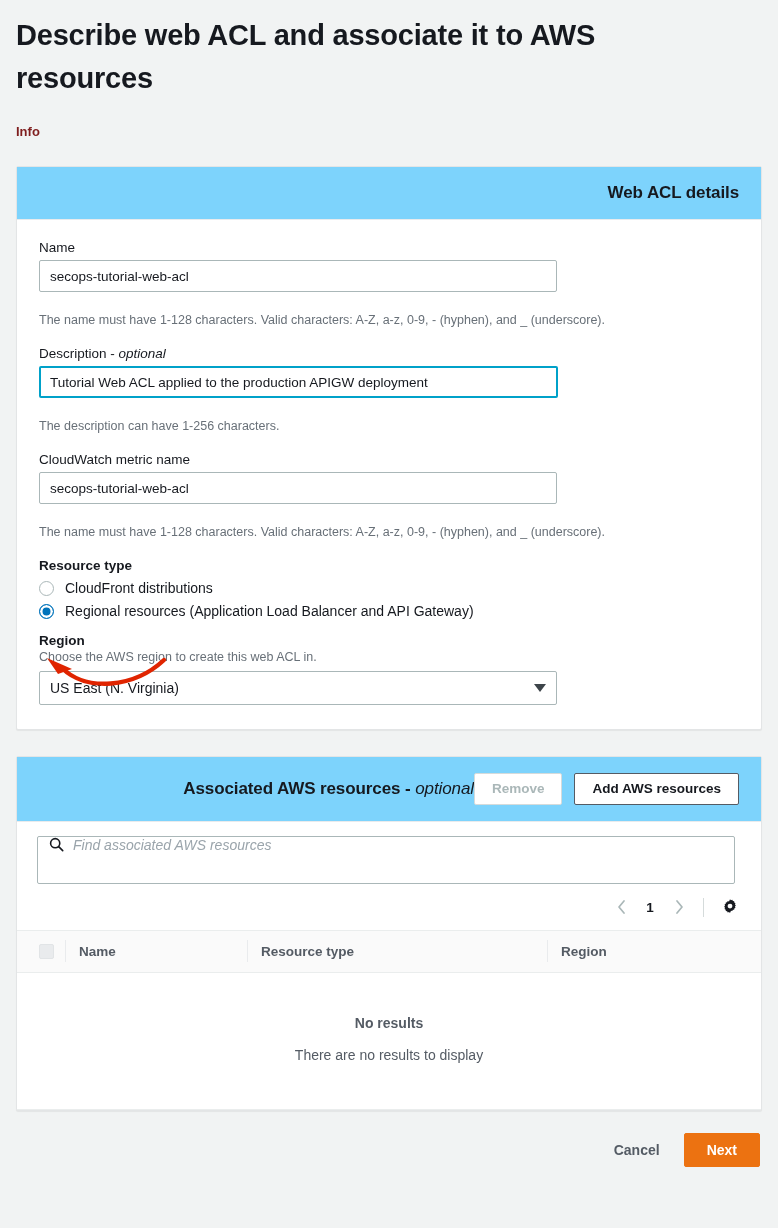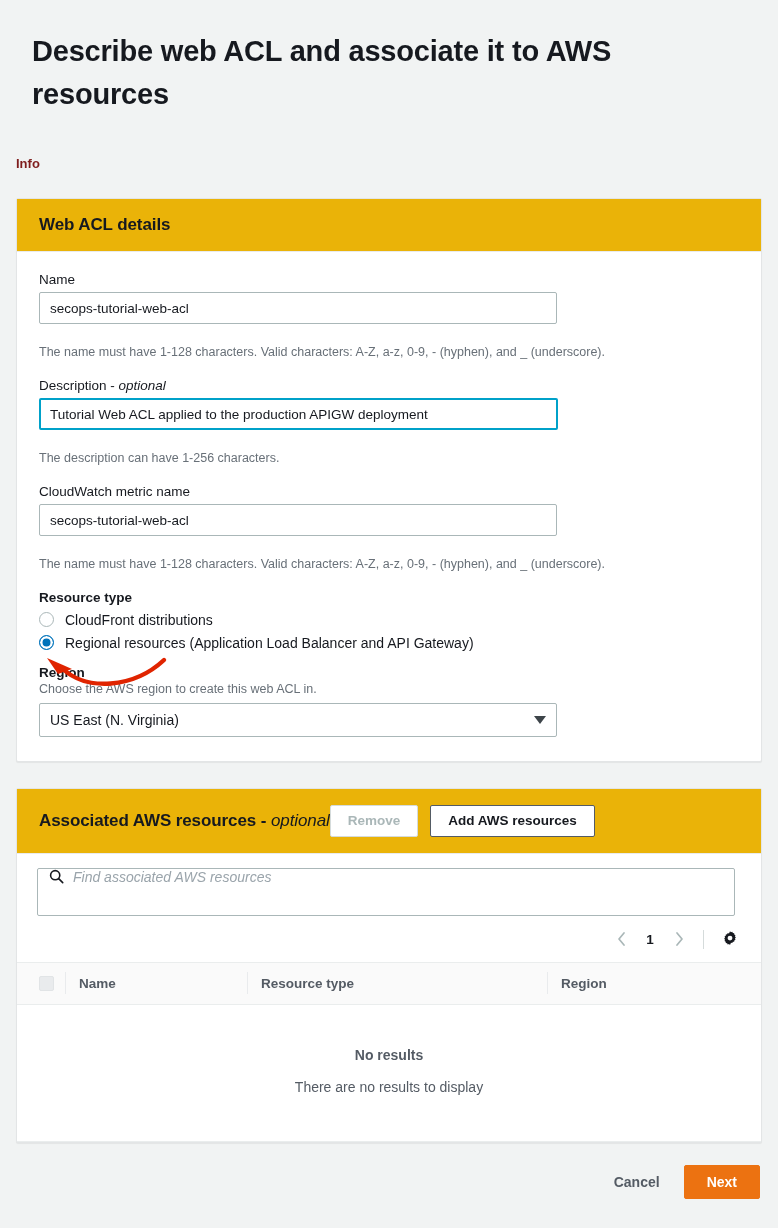--- a/index.html
+++ b/index.html
@@ -12,21 +12,21 @@
   .page {
     position: relative;
     width: 778px;
     min-height: 1228px;
     background: #f1f3f3;
     overflow: hidden;
   }
 
   
   .page-title {
-    margin: 16px;
+    margin: 0;
     padding: 14px 16px 0 16px;
     font-size: 29px;
     line-height: 43px;
     font-weight: 700;
     color: #16191f;
     letter-spacing: -0.2px;
     max-width: 640px;
   }
   .info-link-wrap {
     padding: 22px 16px 0 16px;
@@ -43,24 +43,24 @@
   .card {
     margin: 26px 16px 0 16px;
     background: #ffffff;
     border: 1px solid #e3e5e6;
     border-radius: 2px;
     box-shadow: 0 1px 1px rgba(0,0,0,0.06);
   }
   .card-header {
     padding: 16px 22px 16px 22px;
     border-bottom: 1px solid #e9ebed;
-    background: #eab308;
+    background: #7dd3fc;
     display: flex;
     align-items: center;
-    justify-content: flex-start;
+    justify-content: flex-end;
   }
   .card-title {
     font-size: 17px;
     font-weight: 700;
     color: #16191f;
     margin: 0;
     letter-spacing: -0.1px;
   }
   .card-title .optional {
     font-weight: 400;
@@ -114,21 +114,21 @@
   .hint {
     font-size: 12.5px;
     color: #687078;
     margin-top: 20px;
     line-height: 16px;
   }
 
   
   .radio-row {
     display: flex;
-    align-items: flex-start;
+    align-items: center;
     margin-top: 7px;
   }
   .radio-ctl {
     width: 15px; height: 15px;
     border-radius: 50%;
     border: 1px solid #aab7b8;
     background: #ffffff;
     flex: none;
     margin-right: 11px;
     position: relative;

